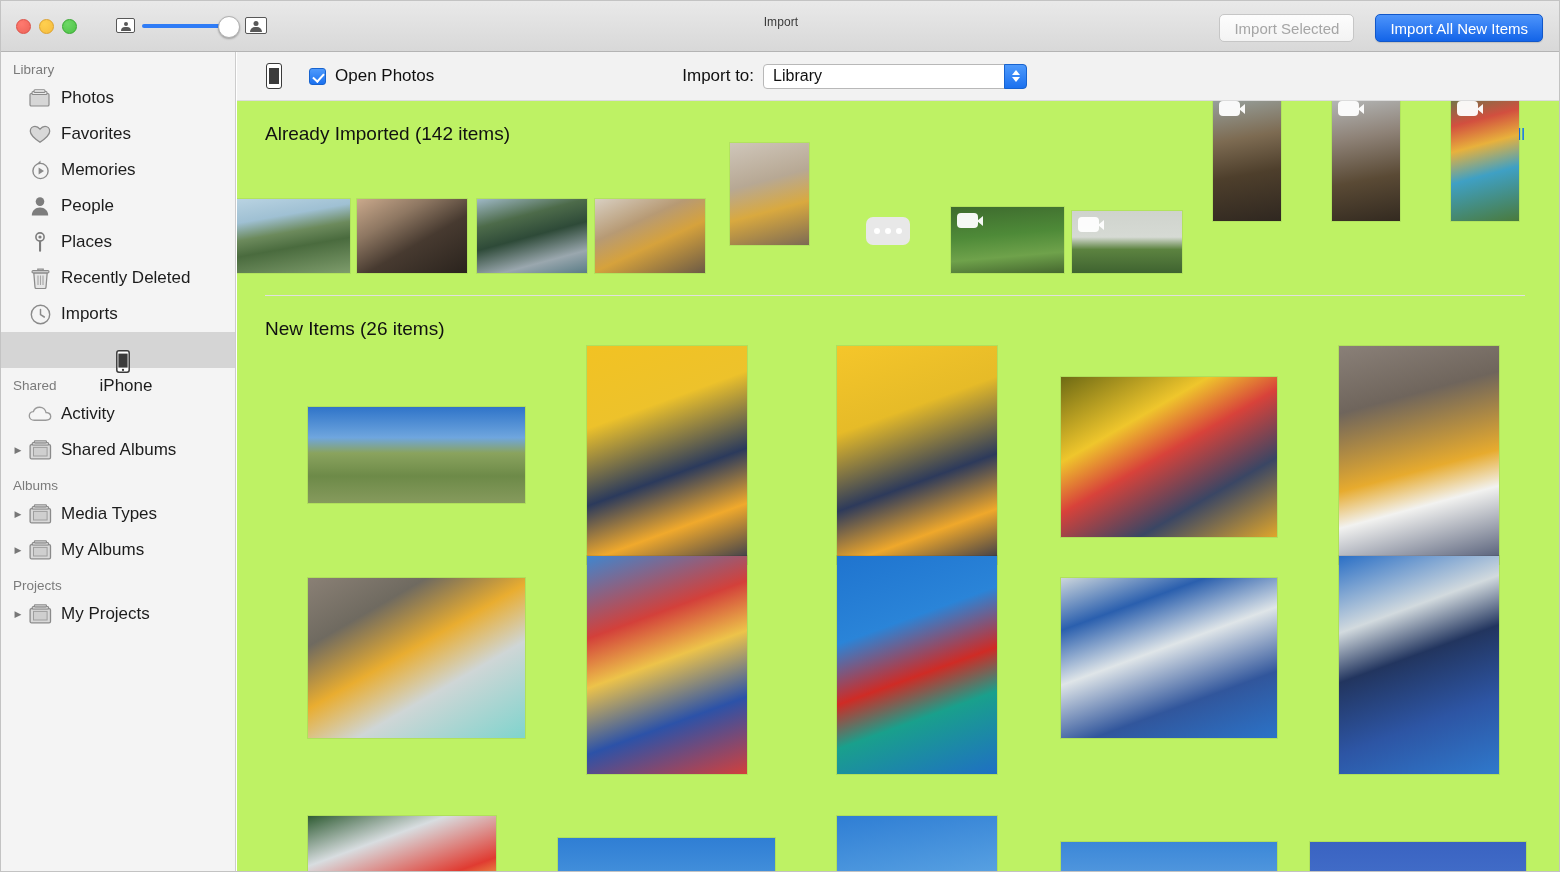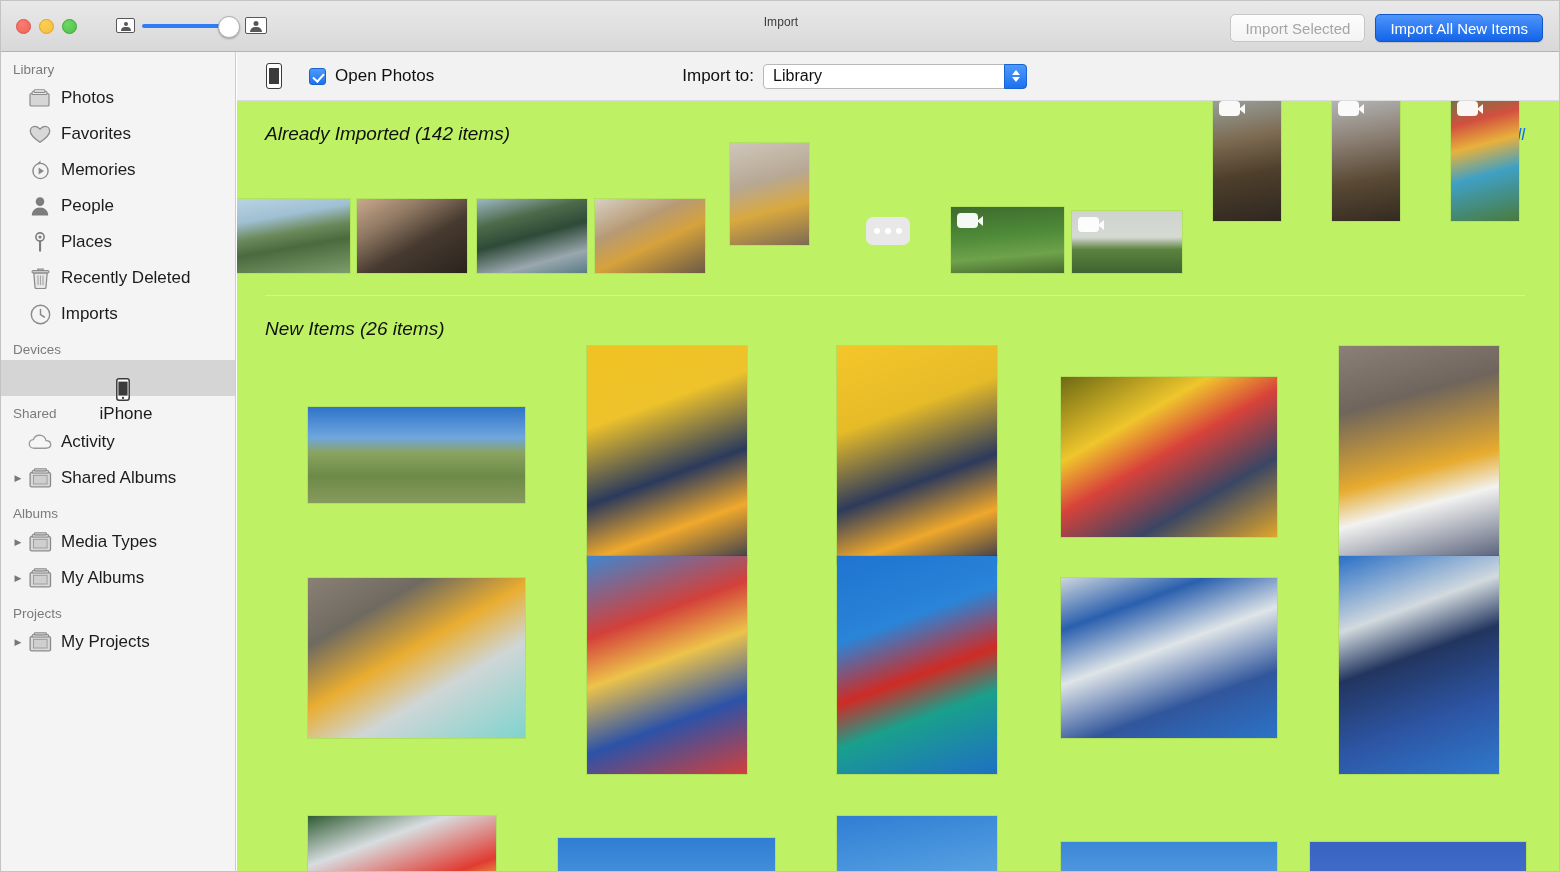--- a/index.html
+++ b/index.html
@@ -34,21 +34,21 @@
      width:10px;height:4px;border-radius:5px 5px 0 0;background:#585858;}
   .thumbicon.big:before{width:5px;height:5px;}
   .thumbicon.big:after{width:12px;height:5px;}
   .slidertrack{position:relative;width:96px;height:4px;border-radius:2px;background:#2f7cf6;}
   .sliderknob{position:absolute;left:76px;top:-8px;width:20px;height:20px;border-radius:50%;
      background:#fff;border:1px solid #b0b0b0;box-shadow:0 1px 2px rgba(0,0,0,.28);}
 
   .wintitle{position:absolute;left:0;top:14px;width:1560px;text-align:center;
     font-size:12px;color:#3b3b3b;font-weight:400;letter-spacing:.1px;}
 
-  .tbbuttons{position:absolute;right:18px;top:13px;display:flex;gap:10px;align-items:center;}
+  .tbbuttons{position:absolute;right:18px;top:13px;display:flex;gap:21px;align-items:center;}
   .btn{height:28px;border-radius:5px;font-size:15px;display:flex;align-items:center;
        justify-content:center;box-sizing:border-box;padding:0 14px;white-space:nowrap;}
   .btn.plain{background:linear-gradient(to bottom,#fdfdfd,#f3f3f3);border:1px solid #c6c6c6;color:#a5a5a5;}
   .btn.primary{background:linear-gradient(to bottom,#4d94fb,#1364e8);border:1px solid #1157c9;
        color:#fff;box-shadow:0 1px 1px rgba(0,0,0,.12);font-weight:400;}
 
   
   .sidebar{position:absolute;left:0;top:51px;width:235px;height:821px;
      background:#f4f4f4;border-right:1px solid #ccc;box-sizing:border-box;overflow:hidden;}
   .sec-head{font-size:13.5px;color:#7b7b7b;padding:10px 0 3px 12px;font-weight:400;}
@@ -80,21 +80,21 @@
   .popup{margin-left:9px;position:relative;width:264px;height:25px;
      background:#fff;border:1px solid #b8b8b8;border-radius:4px;box-sizing:border-box;
      display:flex;align-items:center;padding-left:9px;font-size:16px;color:#101010;}
   .popup .arrows{position:absolute;right:-1px;top:-1px;bottom:-1px;width:23px;border-radius:0 4px 4px 0;
      background:linear-gradient(to bottom,#4e9afc,#1b71ef);border:1px solid #1763cf;box-sizing:border-box;
      display:flex;flex-direction:column;align-items:center;justify-content:center;gap:2px;}
   .arrows i{display:block;width:0;height:0;border-left:4px solid transparent;border-right:4px solid transparent;}
   .arrows i.up{border-bottom:5px solid #fff;}
   .arrows i.dn{border-top:5px solid #fff;}
 
-  .scrollarea{position:relative;height:771px;overflow:hidden;font-style:italic;}
+  .scrollarea{position:relative;height:771px;overflow:hidden;}
 
   .sect-head{display:flex;align-items:baseline;padding:22px 36px 0 28px;}
   .sect-title{font-size:19px;color:#111;}
   .showall{margin-left:auto;font-size:17px;color:#1273ec;cursor:pointer;}
 
   .strip{position:relative;height:110px;margin-top:18px;padding-left:246px;}
   .strip .th{position:absolute;bottom:0;box-shadow:0 0 0 1px rgba(0,0,0,.06);}
   .hr{height:1px;background:#e0e0e0;margin:22px 36px 0 28px;}
 
   .grid{position:relative;padding-top:4px;}
@@ -207,21 +207,20 @@
       <div class="sb-item">
         <span class="disc empty">▶</span>
         <span class="sbicon">
           <svg width="21" height="21" viewBox="0 0 21 21">
             <circle cx="10.5" cy="10.5" r="9.2" fill="none" stroke="#8a8a8a" stroke-width="1.4"></circle>
             <path d="M10.5 5.4 V10.7 L14.3 13" fill="none" stroke="#8a8a8a" stroke-width="1.5" stroke-linecap="round"></path>
           </svg>
         </span>
         <span class="sb-label">Imports</span>
       </div>
-      <div class="sec-head">Devices</div>
       <div class="sb-item selected">
         <span class="disc empty">▶</span>
         <span class="sbicon">
           <svg width="14" height="23" viewBox="0 0 14 23">
             <rect x="0.8" y="0.8" width="12.4" height="21.4" rx="2.2" fill="#fff" stroke="#3b3b3b" stroke-width="1.5"></rect>
             <rect x="2.4" y="3.6" width="9.2" height="14" fill="#3b3b3b"></rect>
             <circle cx="7" cy="19.9" r="1.15" fill="#3b3b3b"></circle>
           </svg>
         </span>
         <span class="sb-label">iPhone</span>

